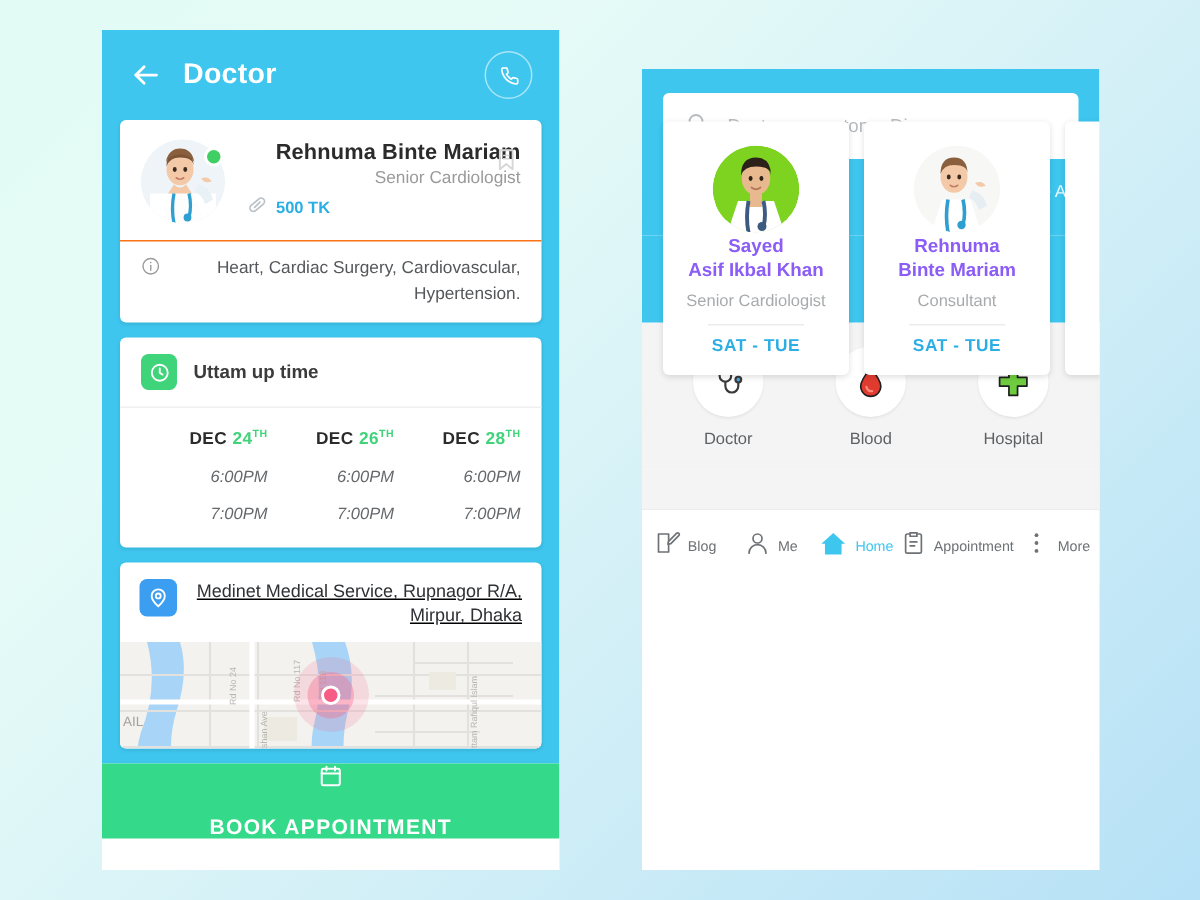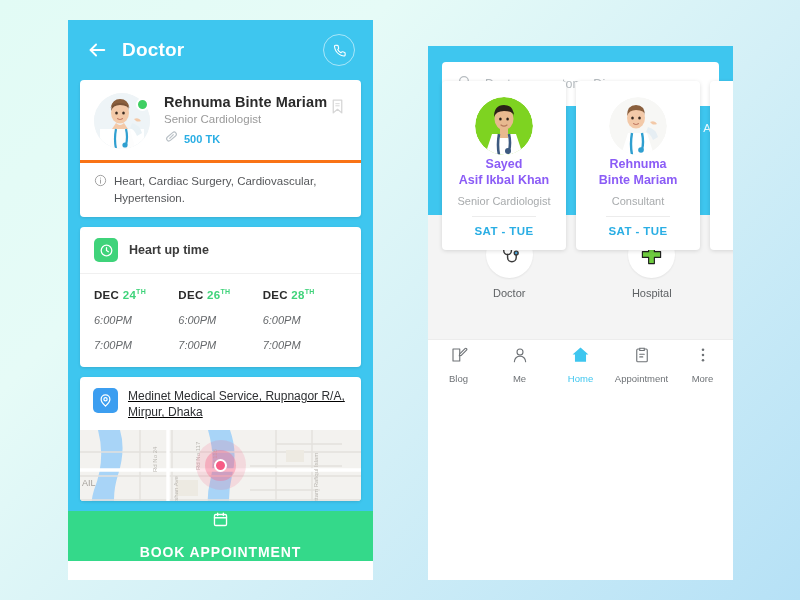--- a/index.html
+++ b/index.html
@@ -13,37 +13,37 @@
 
   
   #phone-left { left:68px; top:20px; width:305px; height:560px; }
   .l-header { background:#3ec6ef; height:60px; display:flex; align-items:center; padding:0 18px; position:relative; }
   .back-arrow { width:22px; height:22px; flex:0 0 auto; }
   .l-title { color:#fff; font-size:19px; font-weight:bold; margin-left:14px; letter-spacing:.2px; }
   .call-btn { position:absolute; right:18px; top:50%; transform:translateY(-50%);
     width:32px; height:32px; border-radius:50%; border:1.5px solid rgba(255,255,255,.55);
     display:flex; align-items:center; justify-content:center; }
 
-  .l-body { background:#3ec6ef; padding:0 12px 10px; }
+  .l-body { background:#3ec6ef; padding:0 12px 10px;text-align:right; }
   .card { background:#fff; border-radius:4px; box-shadow:0 1px 3px rgba(0,0,0,.12); }
 
   .doc-card { padding:0; }
   .doc-top { display:flex; align-items:center; padding:13px 14px 11px; position:relative; }
   .avatar-wrap { position:relative; width:56px; height:56px; flex:0 0 auto; }
   .avatar { width:56px; height:56px; border-radius:50%; overflow:hidden; background:#eef3f5; position:relative; }
   .status-dot { position:absolute; right:1px; top:5px; width:13px; height:13px; border-radius:50%;
     background:#3fcf62; border:2px solid #fff; }
   .doc-info { margin-left:14px; flex:1; }
   .doc-name { font-size:14.5px; font-weight:bold; color:#2b2b2b; letter-spacing:.1px; }
   .doc-role { font-size:11.5px; color:#9a9a9a; margin-top:3px; }
   .doc-fee-row { display:flex; align-items:center; margin-top:4px; gap:5px; }
   .doc-fee { font-size:11px; font-weight:bold; color:#2aaee4; }
   .bookmark { position:absolute; right:15px; top:18px; }
 
-  .doc-spec { border-top:3px solid #f97316; padding:10px 14px 11px; display:flex; gap:7px; }
+  .doc-spec { border-top:1px solid #f97316; padding:10px 14px 11px; display:flex; gap:7px; }
   .spec-text { font-size:11.5px; color:#55575a; line-height:1.45; }
 
   .time-card { margin-top:10px; }
   .time-head { display:flex; align-items:center; padding:11px 14px; gap:11px; }
   .clock-badge { width:24px; height:24px; border-radius:5px; background:#3fd37a; display:flex; align-items:center; justify-content:center; }
   .time-head-label { font-size:12.5px; font-weight:bold; color:#3b3b3b; }
   .time-grid { border-top:1px solid #f0f0f0; padding:14px 14px 16px; display:flex; }
   .time-col { flex:1; }
   .time-date { font-size:11.5px; font-weight:bold; color:#2b2b2b; letter-spacing:.3px; }
   .time-date .day { color:#3fd37a; }
@@ -85,21 +85,21 @@
   .dcard-days { font-size:11.5px; font-weight:bold; color:#2aaee4; letter-spacing:.4px; }
 
   .cat-row { background:#f4f4f4; display:flex; padding:16px 10px 14px; }
   .cat { flex:1; text-align:center; }
   .cat-circle { width:47px; height:47px; border-radius:50%; background:#fff; margin:0 auto;
     display:flex; align-items:center; justify-content:center; box-shadow:0 1px 2px rgba(0,0,0,.07); }
   .cat-label { font-size:11px; color:#5e6164; margin-top:9px; }
 
   .nav-spacer { background:#f4f4f4; height:26px; }
   .bottom-nav { background:#fff; height:50px; display:flex; border-top:1px solid #ececec; }
-  .nav-item { flex:1; display:flex; flex-direction:column; align-items:center; justify-content:center; gap:5px; }
+  .nav-item { flex:1; display:flex; align-items:center; justify-content:center; gap:5px; }
   .nav-label { font-size:9.5px; color:#6e7276; }
   .nav-item.active .nav-label { color:#3ec6ef; }
 </style>
 </head>
 <body>
 
 <div class="phone" id="phone-left">
 
   <div class="l-header">
     <span class="back-arrow">
@@ -182,21 +182,21 @@
     </div>
 
     <div class="card time-card">
       <div class="time-head">
         <span class="clock-badge">
           <svg viewBox="0 0 24 24" width="15" height="15" fill="none" stroke="#fff" stroke-width="2" stroke-linecap="round">
             <circle cx="12" cy="12" r="8.5"></circle>
               <path d="M12 7.5V12l3 2"></path>
           </svg>
         </span>
-        <span class="time-head-label">Heart up time</span>
+        <span class="time-head-label">Uttam up time</span>
       </div>
       <div class="time-grid">
         <div class="time-col">
           <div class="time-date">
             <span>DEC</span>
             <span class="day"><span>24</span><sup>TH</sup></span>
           </div>
           <div class="time-slot">6:00PM</div>
           <div class="time-slot">7:00PM</div>
         </div>
@@ -388,20 +388,29 @@
             <path d="M6 3H4.5M14 3h1.5"></path>
           <path d="M10 12v3a4.5 4.5 0 0 0 9 0v-2.5"></path>
           <circle cx="19" cy="10.5" r="2" fill="#4aa8e0" stroke="#3a3a3a"></circle>
         </svg>
       </div>
       <div class="cat-label">Doctor</div>
     </div>
     <div class="cat">
       <div class="cat-circle">
         <svg viewBox="0 0 24 24" width="23" height="23">
+          <path d="M12 2.5 C12 2.5 5 11 5 15.2 A7 7 0 0 0 19 15.2 C19 11 12 2.5 12 2.5 Z" fill="#e03b2f" stroke="#1f1f1f" stroke-width="1.1"></path>
+          <path d="M9 15.5 a3.3 3.3 0 0 0 4 3" stroke="#ff8a7a" stroke-width="1.6" fill="none" stroke-linecap="round"></path>
+        </svg>
+      </div>
+      <div class="cat-label">Blood</div>
+    </div>
+    <div class="cat">
+      <div class="cat-circle">
+        <svg viewBox="0 0 24 24" width="23" height="23">
           <path d="M9 2.5h6v6.5h6.5v6H15v6.5H9V15H2.5V9H9Z" fill="#6fcc3f" stroke="#1f1f1f" stroke-width="1.2" stroke-linejoin="round"></path>
         </svg>
       </div>
       <div class="cat-label">Hospital</div>
     </div>
   </div>
 
   <div class="nav-spacer"></div>
 
   <div class="bottom-nav">

